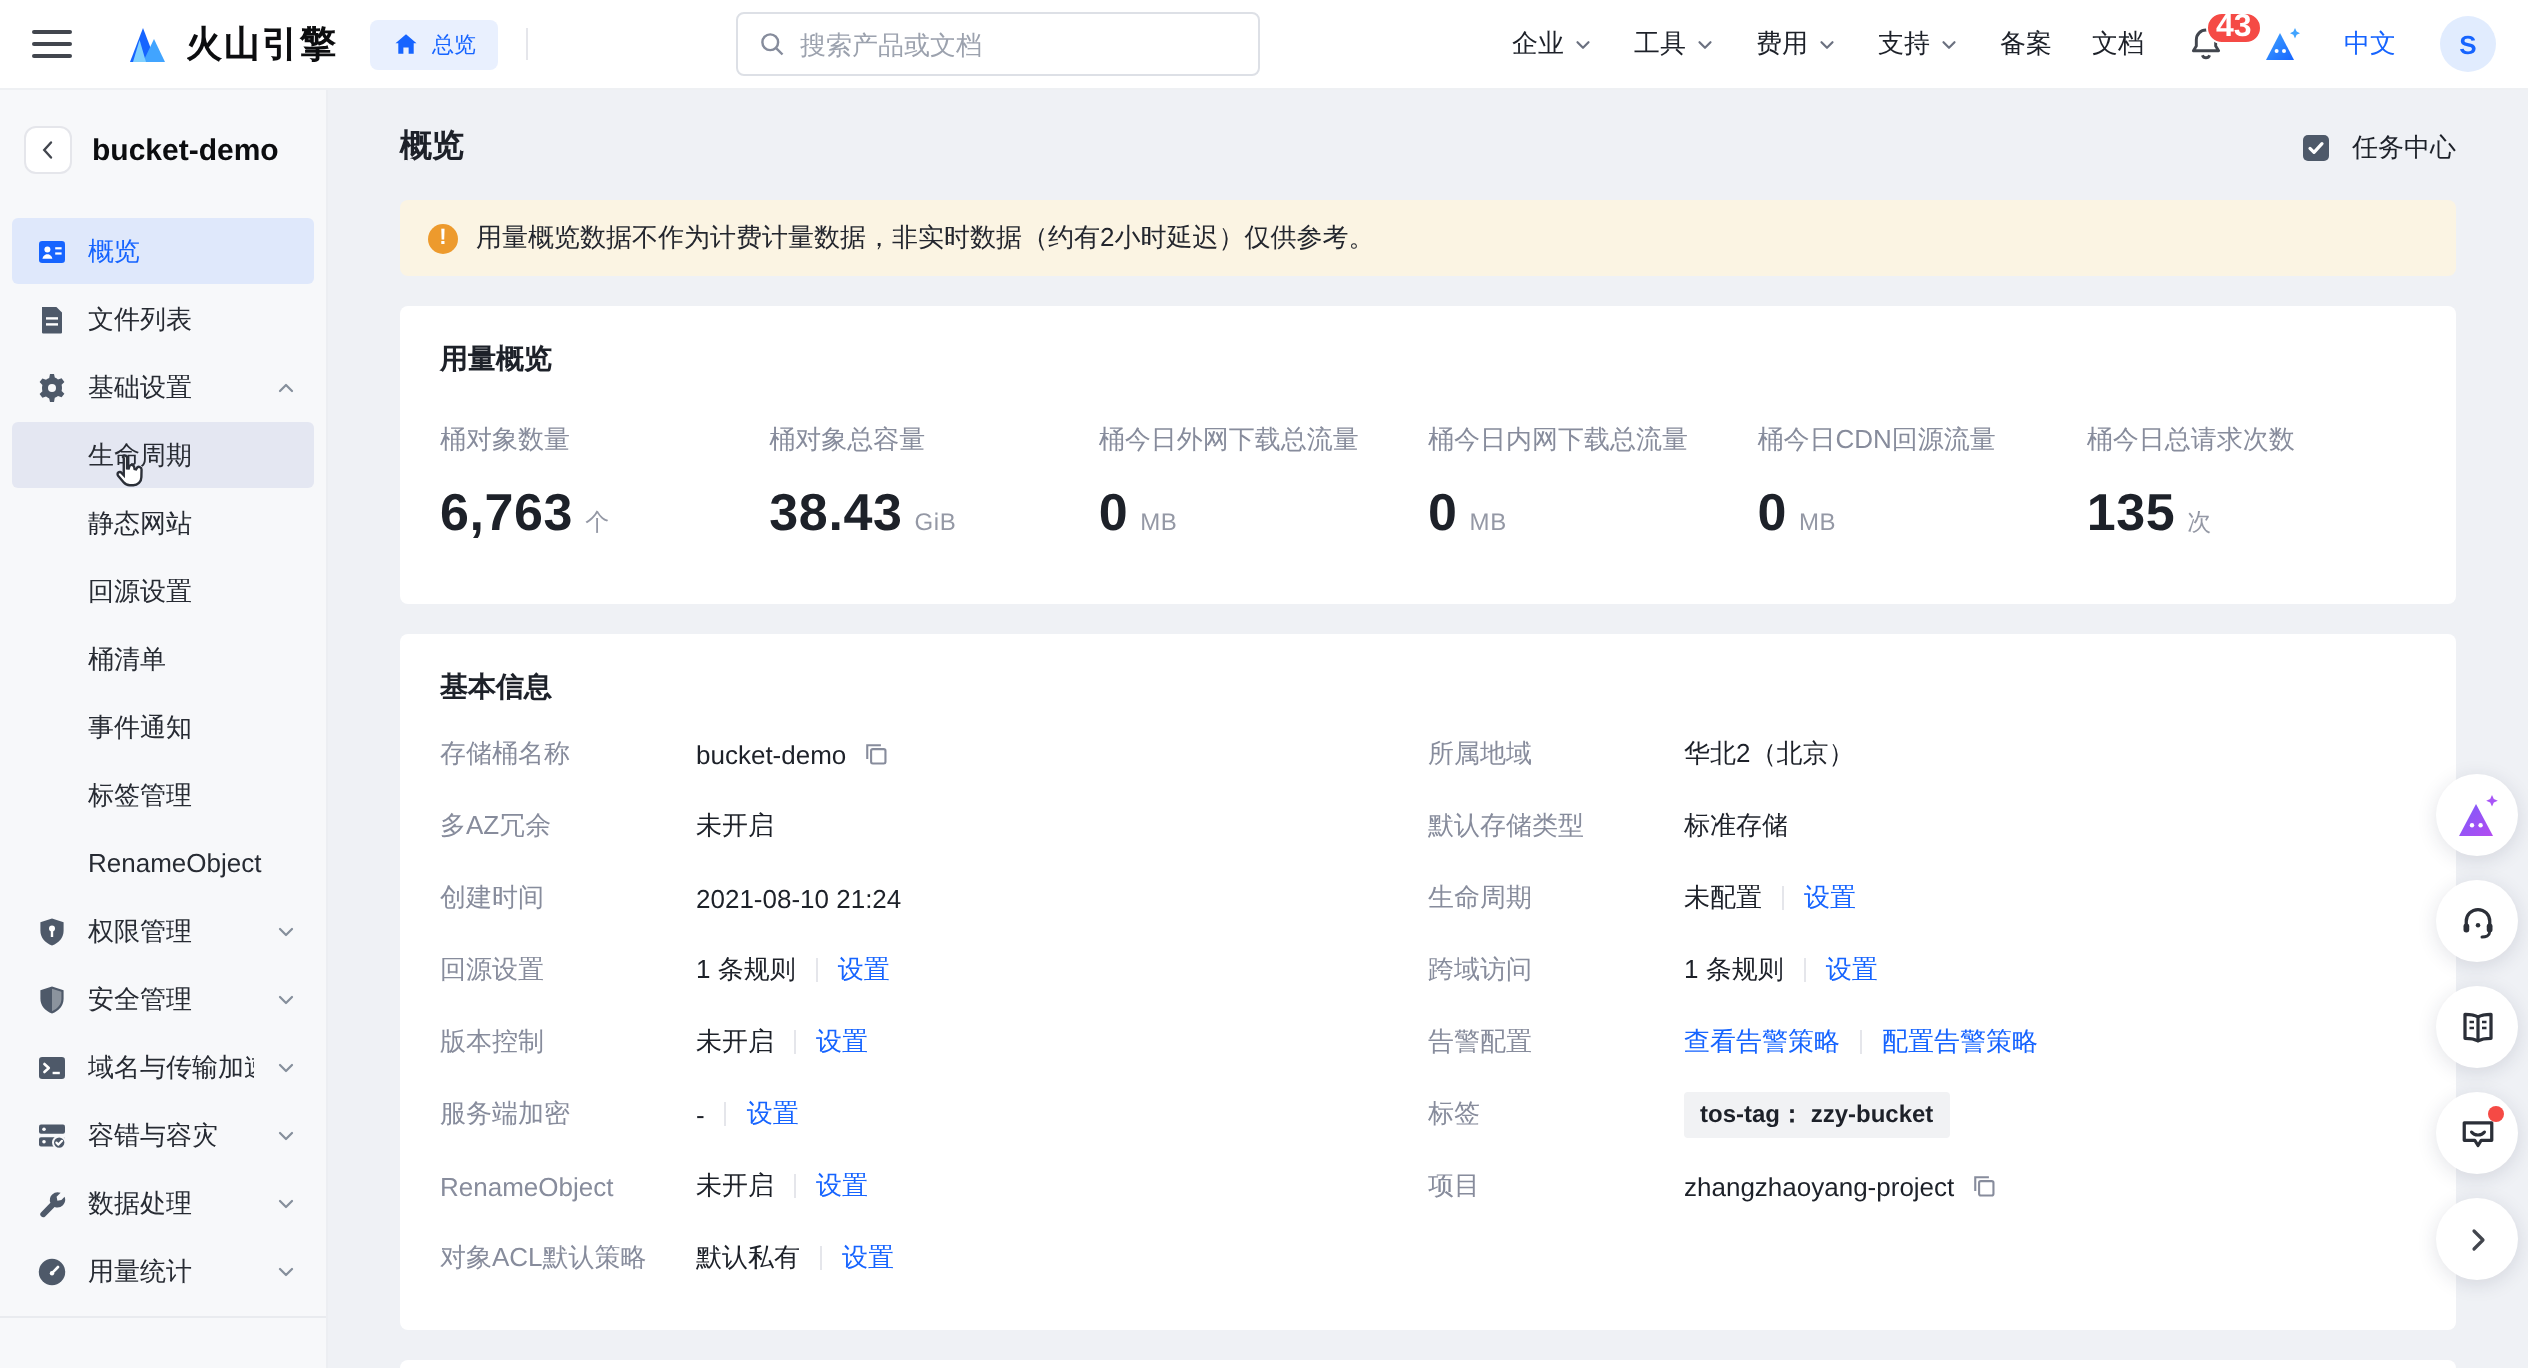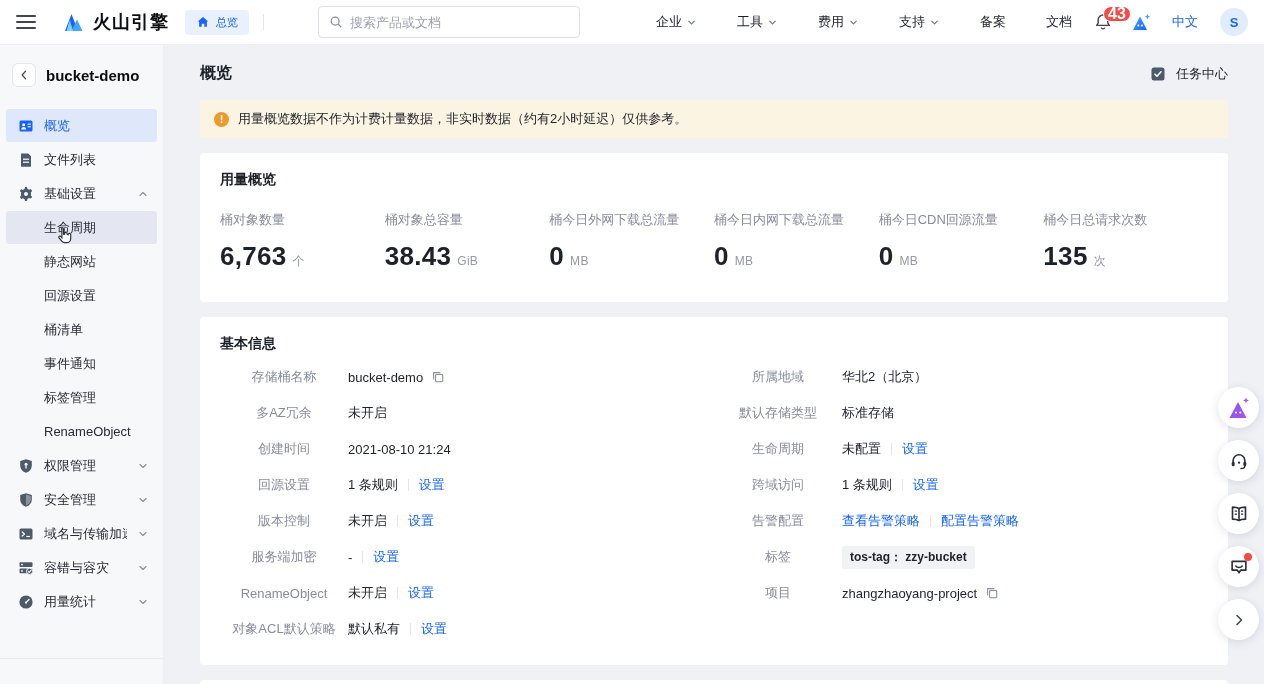--- a/index.html
+++ b/index.html
@@ -15,21 +15,21 @@
   .logo-text { font-size:18px; font-weight:700; color:#0c0d0f; letter-spacing:1px; }
   .pill { display:flex; align-items:center; gap:6px; background:#e9f0fe; color:#1664ff;
     font-size:11px; padding:5px 11px; border-radius:4px; cursor:pointer; }
   .hdr-div { width:1px; height:16px; background:#e5e6eb; margin:0 14px; }
   .hdr-spacer { flex:1; }
   .search { width:262px; height:32px; border:1px solid #dde0e6; border-radius:4px;
     display:flex; align-items:center; padding:0 10px; gap:7px; background:#fff; margin-right:12px; }
   .search input { border:none; outline:none; font-size:13px; color:#1d2129; width:100%;
     font-family:"Liberation Sans","DejaVu Sans",sans-serif; background:transparent; }
   .search input::placeholder { color:#9ca2ae; }
-  .hdr-nav { display:flex; align-items:center; gap:40px; margin-left:24px; }
+  .hdr-nav { display:flex; align-items:center; gap:20px; margin-left:24px; }
   .nav-item { display:flex; align-items:center; gap:4px; font-size:13px; color:#1d2129; cursor:pointer; white-space:nowrap; }
   .hdr-icons { display:flex; align-items:center; gap:18px; margin-left:22px; }
   .bell-wrap { position:relative; cursor:pointer; display:flex; }
   .badge { position:absolute; top:-7px; left:9px; background:#f54a45; color:#fff; font-size:16px;
     line-height:14px; padding:0 4px; border-radius:8px; border:1px solid #fff; font-weight:600;}
   .lang { color:#1664ff; font-size:13px; cursor:pointer; margin-left:2px;}
   .avatar { width:28px; height:28px; border-radius:50%; background:#e1ecfe; color:#1664ff;
     font-size:13px; font-weight:700; display:flex; align-items:center; justify-content:center; cursor:pointer; margin-left:4px;}
 
   
@@ -68,21 +68,21 @@
   .card { background:#fff; border-radius:4px; margin-top:15px; padding:18px 20px; }
   .card-h { font-size:14px; font-weight:700; color:#1d2129; }
 
   .stats { display:flex; margin-top:22px; padding-bottom:12px; }
   .stat { flex:1; }
   .stat-lbl { font-size:13px; color:#878c9c; margin-bottom:12px; }
   .stat-val { font-size:26px; font-weight:600; color:#1d2129; letter-spacing:.3px; }
   .stat-unit { font-size:12px; color:#9498a5; margin-left:6px; font-weight:400; }
 
   .info-cols { display:flex; margin-top:6px; }
-  .info-col { flex:1;text-align:center; }
+  .info-col { flex:1; }
   .inf-row { display:flex; align-items:center; height:36px; font-size:13px; }
   .inf-lbl { width:128px; flex:0 0 auto; color:#878c9c; }
   .inf-val { color:#1d2129; display:flex; align-items:center; }
   .inf-val.bold { font-weight:500; }
   .vdiv { width:1px; height:12px; background:#e5e6eb; margin:0 10px; display:inline-block; }
   .lnk { color:#1664ff; cursor:pointer; text-decoration:none; font-size:13px; }
   .copy { margin-left:8px; cursor:pointer; display:flex; color:#878c9c; }
   .chip { background:#f1f2f4; border-radius:2px; padding:3px 8px; font-size:12px; font-weight:700; color:#1d2129; }
 
   .domain-card { height:80px; }
@@ -322,20 +322,33 @@
           <svg width="16" height="16" viewBox="0 0 16 16" fill="currentColor">
             <rect x="1.5" y="2.3" width="13" height="4.6" rx="1"></rect>
             <rect x="1.5" y="8.6" width="13" height="4.6" rx="1"></rect>
             <circle cx="4" cy="4.6" r=".9" fill="#fff"></circle>
             <circle cx="4" cy="10.9" r=".9" fill="#fff"></circle>
             <circle cx="11.6" cy="11.3" r="3.1" stroke="#f7f8fa" stroke-width="1"></circle>
             <path d="M10.2 11.3l1 1 1.8-1.9" fill="none" stroke="#fff" stroke-width="1.1" stroke-linecap="round" stroke-linejoin="round"></path>
           </svg>
         </span>
         <span class="lbl">容错与容灾</span>
+    <span class="chev">
+          <svg width="12" height="12" viewBox="0 0 16 16">
+            <path d="M4 6l4 4 4-4" fill="none" stroke="#868f9c" stroke-width="1.5" stroke-linecap="round" stroke-linejoin="round"></path>
+          </svg>
+        </span>
+      </div>
+      <div class="menu-item">
+    <span class="ic">
+          <svg width="16" height="16" viewBox="0 0 16 16" fill="currentColor">
+            <path d="M14.3 4.4a3.9 3.9 0 0 1-5 5.1l-4.7 4.7a1.45 1.45 0 0 1-2-2.1L7.2 7.4a3.9 3.9 0 0 1 5.1-5l-2 2 .4 2 2-.4z"></path>
+          </svg>
+        </span>
+        <span class="lbl">数据处理</span>
     <span class="chev">
           <svg width="12" height="12" viewBox="0 0 16 16">
             <path d="M4 6l4 4 4-4" fill="none" stroke="#868f9c" stroke-width="1.5" stroke-linecap="round" stroke-linejoin="round"></path>
           </svg>
         </span>
       </div>
       <div class="menu-item">
     <span class="ic">
           <svg width="16" height="16" viewBox="0 0 16 16" fill="currentColor">
             <circle cx="8" cy="8" r="6.6"></circle>

